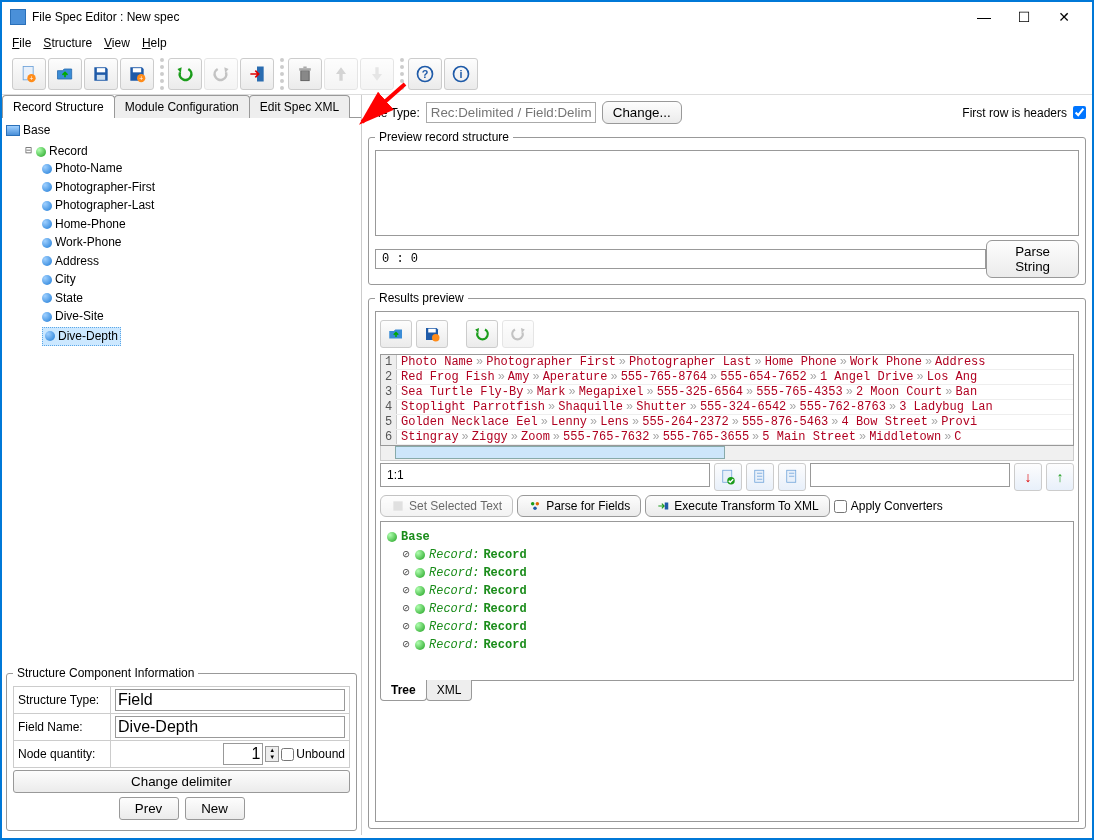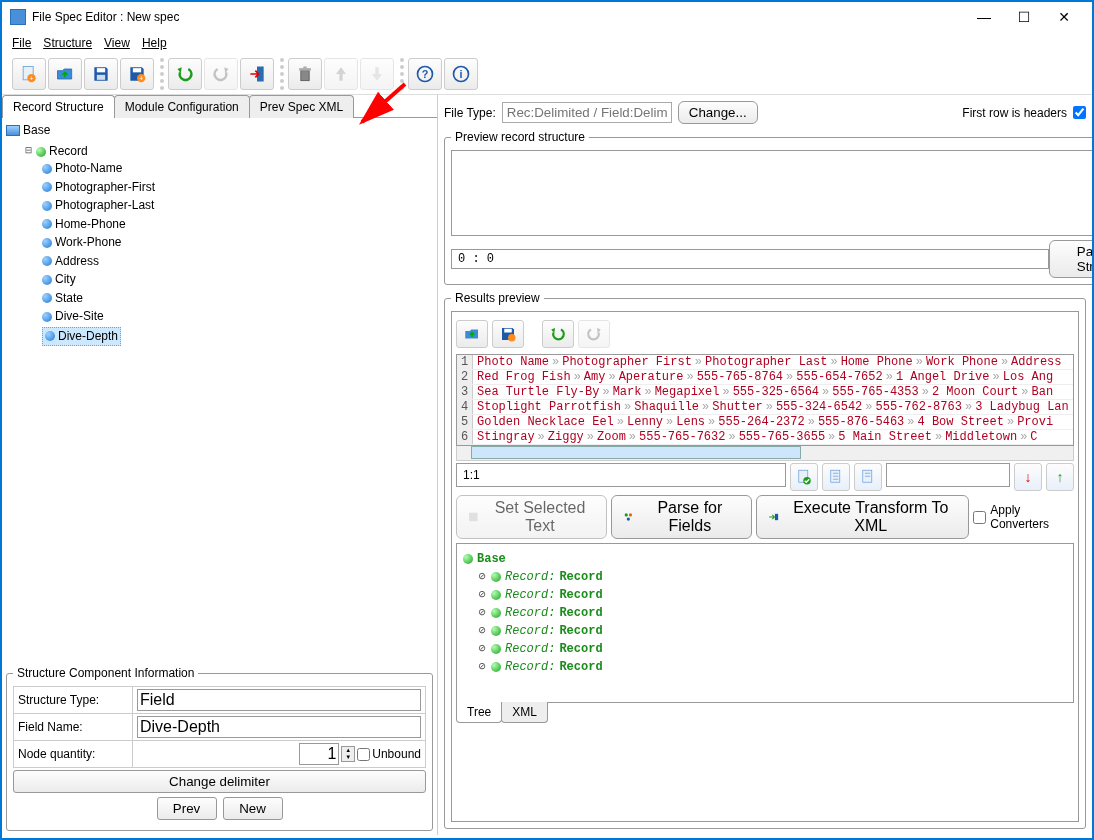--- a/index.html
+++ b/index.html
@@ -2,31 +2,31 @@
 <html><head>
 <meta charset="utf-8">
 <style>
 * { box-sizing: border-box; margin: 0; padding: 0; }
 body { font-family: "Segoe UI", Tahoma, sans-serif; font-size: 12px; background: #fff; width: 1094px; height: 840px; border: 2px solid #0078d7; overflow: hidden; position: relative; }
 .titlebar { display: flex; align-items: center; height: 30px; padding: 0 8px; background: #fff; }
 .titlebar .app-icon { width: 16px; height: 16px; background: #4a90d9; border: 1px solid #2a70b9; margin-right: 6px; }
 .titlebar .title { flex: 1; }
 .titlebar .win-btn { width: 40px; height: 28px; display: flex; align-items: center; justify-content: center; font-size: 14px; font-family: sans-serif; }
 .menubar { display: flex; gap: 4px; padding: 2px 6px; }
-.menubar span { padding: 2px 4px; cursor: default; text-decoration: underline; }
+.menubar span { padding: 2px 4px; cursor: default; }
 .menubar span u { text-decoration: underline; }
 .toolbar { display: flex; align-items: center; gap: 2px; padding: 4px 6px; border-bottom: 1px solid #ddd; }
 .tb-group { display: flex; gap: 2px; padding: 0 4px; border-left: 4px dotted #ccc; }
 .tb-group:first-child { border-left: none; }
 .tb-btn { width: 34px; height: 32px; border: 1px solid #ccc; background: linear-gradient(#fdfdfd,#ebebeb); border-radius: 3px; display: flex; align-items: center; justify-content: center; }
 .tb-btn.disabled { opacity: 0.5; }
 .tb-btn svg, .tb-btn span.glyph { width: 20px; height: 20px; display: block; }
 
 .content { display: flex; height: calc(100% - 30px - 24px - 42px); }
-.left-panel { width: 436px; display: flex; flex-direction: column; border-right: 1px solid #ccc; }
+.left-panel { width: 360px; display: flex; flex-direction: column; border-right: 1px solid #ccc; }
 .tabs { display: flex; }
 .tab { padding: 4px 10px; border: 1px solid #999; border-bottom: none; background: #eee; border-top-left-radius:4px; border-top-right-radius:4px; margin-right: -1px; font-size: 12px; cursor: default; position: relative; }
 .tab.active { background: #fff; z-index: 2; }
 .tree-pane { flex: 1; border-top: 1px solid #999; padding: 4px; overflow: auto; background: #fff; margin-top:-1px; }
 .tree ul { list-style: none; padding-left: 18px; }
 .tree li { line-height: 17px; white-space: nowrap; }
 .tree .node { display: inline-flex; align-items: center; gap: 3px; }
 .tree .node.selected { background: #cce8ff; border: 1px dotted #5ba7e8; padding: 0 2px; }
 .bullet-blue { width: 10px; height: 10px; border-radius: 50%; background: radial-gradient(circle at 30% 30%, #9fd0ff, #1e7bd6); display: inline-block; }
 .bullet-green { width: 10px; height: 10px; border-radius: 50%; background: radial-gradient(circle at 30% 30%, #b0ffb0, #1ea01e); display: inline-block; }
@@ -59,30 +59,30 @@
 .data-row { display:flex; white-space:nowrap; border-bottom:1px solid #eee; }
 .ln { width:16px; text-align:center; background:#eee; border-right:1px solid #ccc; color:#555; }
 .data-row .content-text { padding:0 4px; color:#b00020; overflow:hidden; text-overflow:clip; }
 .sep { color:#aaa; padding:0 3px; }
 .hscroll-bar { height:15px; background:#f0f0f0; border:1px solid #ccc; border-top:none; position:relative; }
 .hscroll-thumb { position:absolute; left:14px; width:330px; height:13px; background:#cde6fb; border:1px solid #8aa; }
 .status-row { display:flex; align-items:flex-start; gap:4px; margin-top:2px; }
 .status-box { border:1px solid #999; padding:2px 6px; background:#fff; height:24px; display:flex; align-items:center; }
 .icon-btn { width:28px; height:28px; border:1px solid #ccc; background:linear-gradient(#fdfdfd,#e8f0fa); border-radius:3px; display:flex; align-items:center; justify-content:center; font-size:14px; }
 .btn-row2 { display:flex; gap:4px; align-items:center; margin-top:4px; }
-.btn-row2 .btn { display:flex; align-items:center; gap:4px; font-size:16px; }
+.btn-row2 .btn { display:flex; align-items:center; gap:4px; font-size:12px; }
 .result-tree { border:1px solid #999; background:#fff; padding:6px; margin-top:4px; height:160px; overflow:auto; font-family:"Courier New",monospace; font-size:12px; }
 .rt-line { display:flex; align-items:center; gap:4px; line-height:18px; }
 .rt-line.sub { padding-left: 14px; }
 .rt-key { width:10px; text-align:center; color:#555; }
 .italic-green { color:#1a8c1a; font-style:italic; }
 .green-text { color:#1a8c1a; }
 .bottom-tabs { display:flex; margin-top:-1px; }
 .bottom-tab { padding:3px 10px; border:1px solid #999; border-top:none; background:#eee; border-bottom-left-radius:4px; border-bottom-right-radius:4px; margin-right:-1px; }
-.bottom-tab.active { background:#fff; }
+.bottom-tab.active { background:#fff;font-weight:bold; }
 .red-arrow { position:absolute; left:355px; top:80px; z-index:100; }
 .spinner { display:inline-flex; flex-direction:column; width:14px; height:16px; border:1px solid #999; }
 .spinner div { flex:1; font-size:6px; text-align:center; line-height:7px; background:#eee; }
 </style>
 </head>
 <body>
 
 <svg class="red-arrow" width="60" height="50">
   <defs>
       <marker id="ah" markerWidth="10" markerHeight="10" refX="8" refY="3" orient="auto">
@@ -192,21 +192,21 @@
       </div>
   </div>
 </div>
 
 <div class="content">
 
   <div class="left-panel">
     <div class="tabs">
       <div class="tab active">Record Structure</div>
       <div class="tab">Module Configuration</div>
-      <div class="tab">Prev Spec XML</div>
+      <div class="tab">Edit Spec XML</div>
     </div>
     <div class="tree-pane">
       <div class="tree">
         <ul style="padding-left:0">
           <li>
             <span class="node">
                 <span class="folder-icon"></span>
                 <span>Base</span>
               </span>
             <ul>

